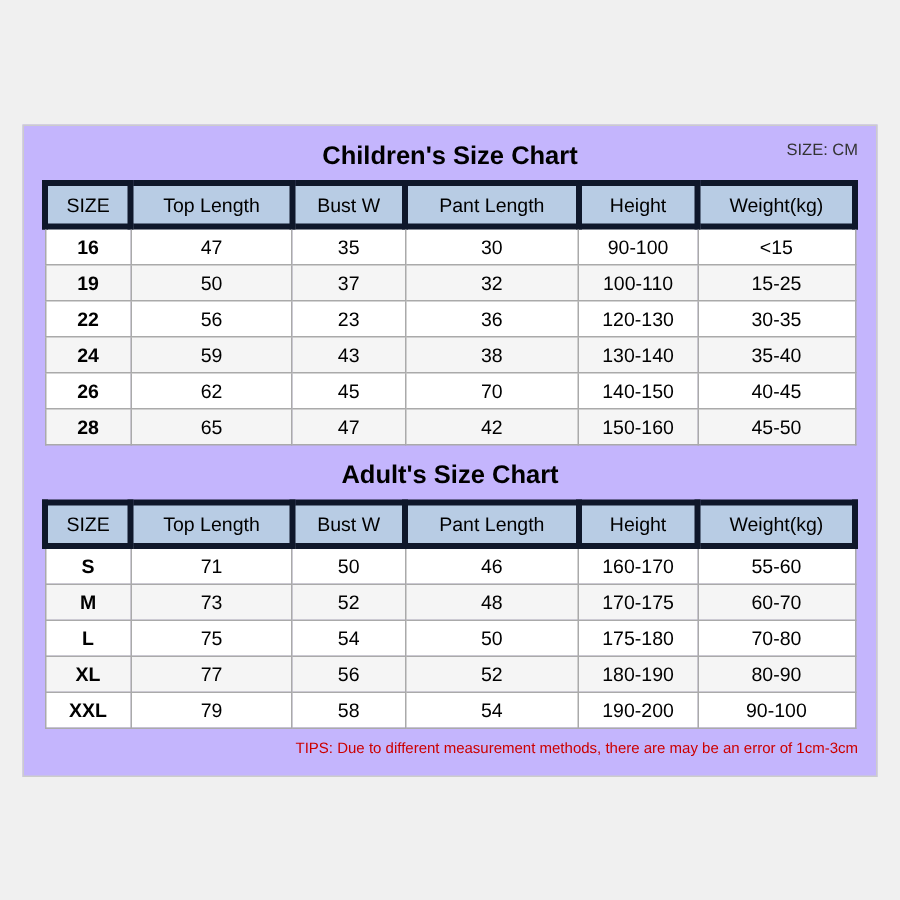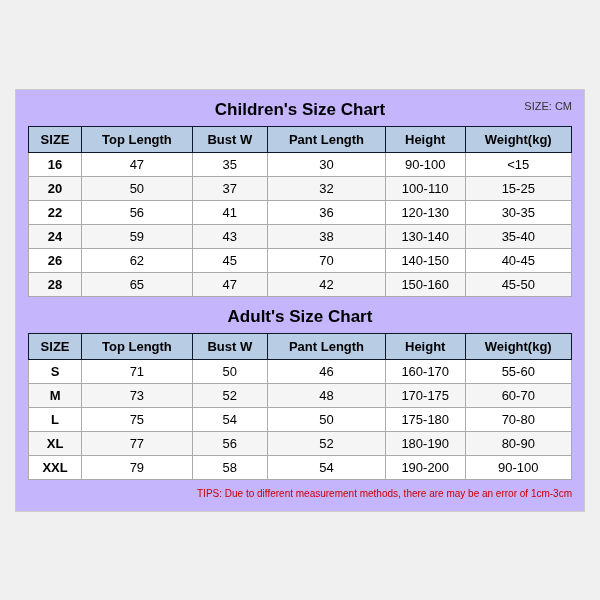--- a/index.html
+++ b/index.html
@@ -36,24 +36,24 @@
       font-size: 11px;
       color: #333;
     }
     table {
       width: 100%;
       border-collapse: collapse;
       font-size: 13px;
     }
     th {
       background: #b8cce4;
-      border: 1px solid #0f172a;
+      border: 4px solid #0f172a;
       padding: 5px 4px;
       text-align: center;
-      font-weight: bold;
+      font-weight: normal;
       font-size: 13px;
     }
     td {
       border: 1px solid #aaa;
       padding: 4px 4px;
       text-align: center;
     }
     tr:nth-child(odd) td {
       background: #ffffff;
     }
@@ -98,31 +98,31 @@
     <tbody id="children-tbody">
     <tr>
           <td>16</td>
           <td>47</td>
           <td>35</td>
           <td>30</td>
           <td>90-100</td>
           <td>&lt;15</td>
         </tr>
         <tr>
-          <td>20</td>
+          <td>19</td>
           <td>50</td>
           <td>37</td>
           <td>32</td>
           <td>100-110</td>
           <td>15-25</td>
         </tr>
         <tr>
           <td>22</td>
           <td>56</td>
-          <td>41</td>
+          <td>23</td>
           <td>36</td>
           <td>120-130</td>
           <td>30-35</td>
         </tr>
         <tr>
           <td>24</td>
           <td>59</td>
           <td>43</td>
           <td>38</td>
           <td>130-140</td>

